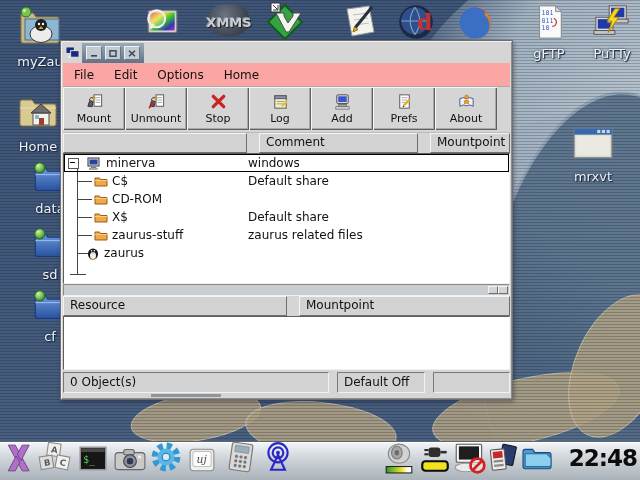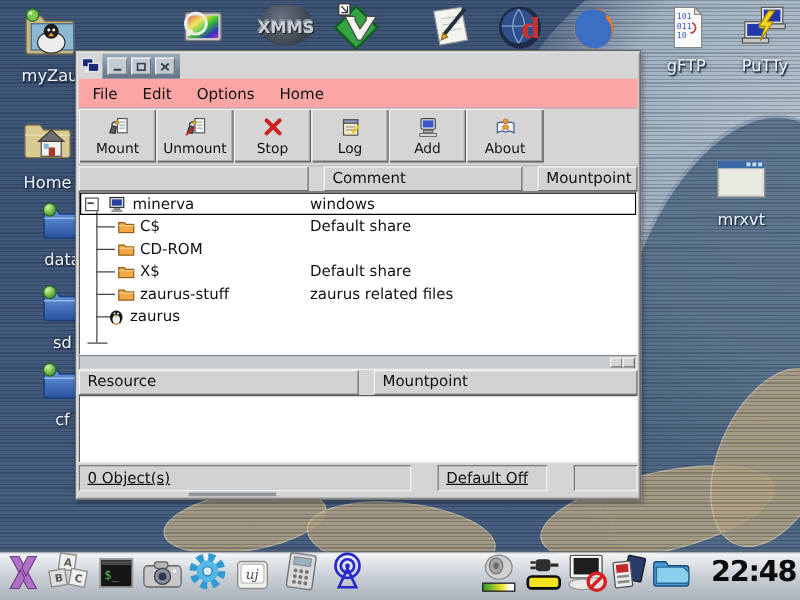--- a/index.html
+++ b/index.html
@@ -58,21 +58,21 @@
   .exp{position:relative;width:9px;height:9px;margin-left:4px;border:1px solid #555;background:#fff;flex:0 0 auto;}
   .exp::after{content:"";position:absolute;left:1px;top:3px;width:5px;height:1px;background:#000;}
   .ti{flex:0 0 auto;}
   .ind1{margin-left:30px;}
   .indm{margin-left:8px;}
   .indz{margin-left:22px;}
   .tline{position:absolute;background:#444;}
   .hscroll{position:relative;height:10px;background:#c9ced3;border:1px solid;border-color:#8a8a8a #f0f0f0 #f0f0f0 #8a8a8a;}
   .hs-btn{position:absolute;top:1px;width:8px;height:6px;background:#d5d5d5;border:1px solid;border-color:#f4f4f4 #6e6e6e #6e6e6e #f4f4f4;}
   .list2{height:52px;background:#fff;border:1px solid;border-color:#5e5e5e #f2f2f2 #f2f2f2 #5e5e5e;}
-  .status{display:flex;height:21px;gap:21px;margin-top:2px;text-decoration:underline;}
+  .status{display:flex;height:21px;gap:8px;margin-top:2px;}
   .scell{box-sizing:border-box;background:#d2d2d2;border:1px solid;border-color:#7a7a7a #f2f2f2 #f2f2f2 #7a7a7a;
     padding:2px 6px;font-size:12px;white-space:nowrap;overflow:hidden;}
   .grip{height:3px;margin-top:1px;position:relative;}
   .grip i{position:absolute;left:88px;top:0;width:70px;height:3px;background:#8f969c;}
   
   .taskbar{position:absolute;left:0;bottom:0;width:640px;height:37px;
     background:linear-gradient(180deg,#f2f4f6 0%,#ccd2d7 45%,#aab2ba 100%);
     border-top:1px solid #fcfdfe;box-shadow:0 -1px 0 #5c6670;}
   .tk{position:absolute;bottom:3px;}
   .clock{position:absolute;right:3px;top:2px;font-size:23px;font-weight:bold;color:#0c0c0c;letter-spacing:-1px;}
@@ -325,20 +325,31 @@
         <span>Log</span>
       </div>
       <div class="tbb">
         <svg viewBox="0 0 20 20">
           <rect x="4" y="3" width="12" height="9" rx="1" fill="#e8e8e8" stroke="#444"></rect>
           <rect x="5.5" y="4.5" width="9" height="6" fill="#3a55c8"></rect>
           <rect x="6" y="13" width="8" height="2" fill="#b4b4b4" stroke="#555" stroke-width=".7"></rect>
           <rect x="3" y="15.5" width="14" height="2.5" fill="#dcdcdc" stroke="#555" stroke-width=".7"></rect>
         </svg>
         <span>Add</span>
+      </div>
+      <div class="tbb">
+        <svg viewBox="0 0 20 20">
+          <rect x="5" y="3" width="10" height="14" fill="#fff" stroke="#555"></rect>
+          <line x1="7" y1="6" x2="13" y2="6" stroke="#aab"></line>
+            <line x1="7" y1="8.5" x2="13" y2="8.5" stroke="#aab"></line>
+            <line x1="7" y1="11" x2="13" y2="11" stroke="#aab"></line>
+          <line x1="9" y1="14.5" x2="15.5" y2="8" stroke="#e8b020" stroke-width="2.4"></line>
+          <path d="M8 16 l2 -0.6 l-1.4 -1.4 z" fill="#333"></path>
+        </svg>
+        <span>Prefs</span>
       </div>
       <div class="tbb">
         <svg viewBox="0 0 20 20">
           <path d="M3 15 Q6.5 12.5 10 14.5 Q13.5 12.5 17 15 L17 7 Q13.5 5 10 7 Q6.5 5 3 7 Z" fill="#eef2fa" stroke="#445a88"></path>
           <circle cx="10" cy="5.2" r="2" fill="#f0a030" stroke="#a06010" stroke-width=".5"></circle>
           <path d="M7.5 9.5 Q10 6.8 12.5 9.5 L12 12.5 Q10 11 8 12.5 Z" fill="#f0a030" stroke="#a06010" stroke-width=".5"></path>
         </svg>
         <span>About</span>
       </div>
     </div>

